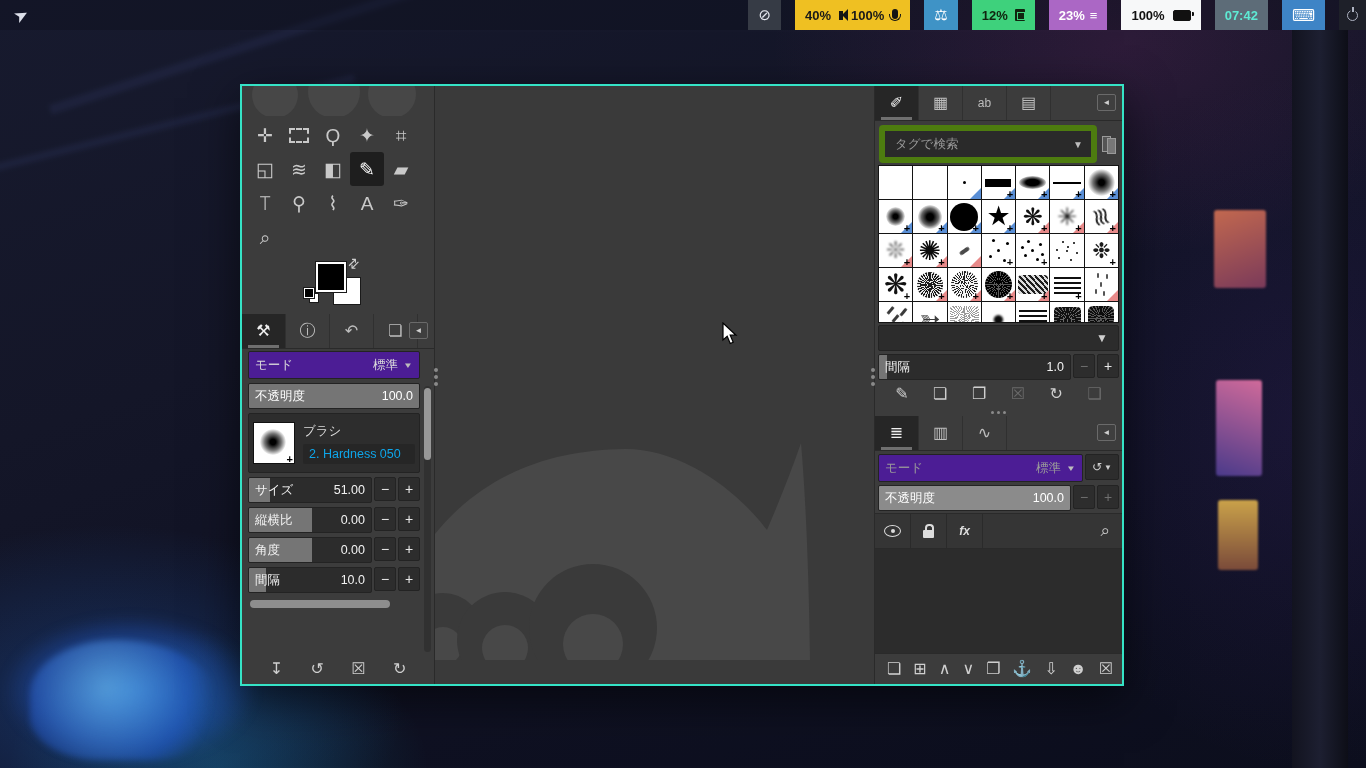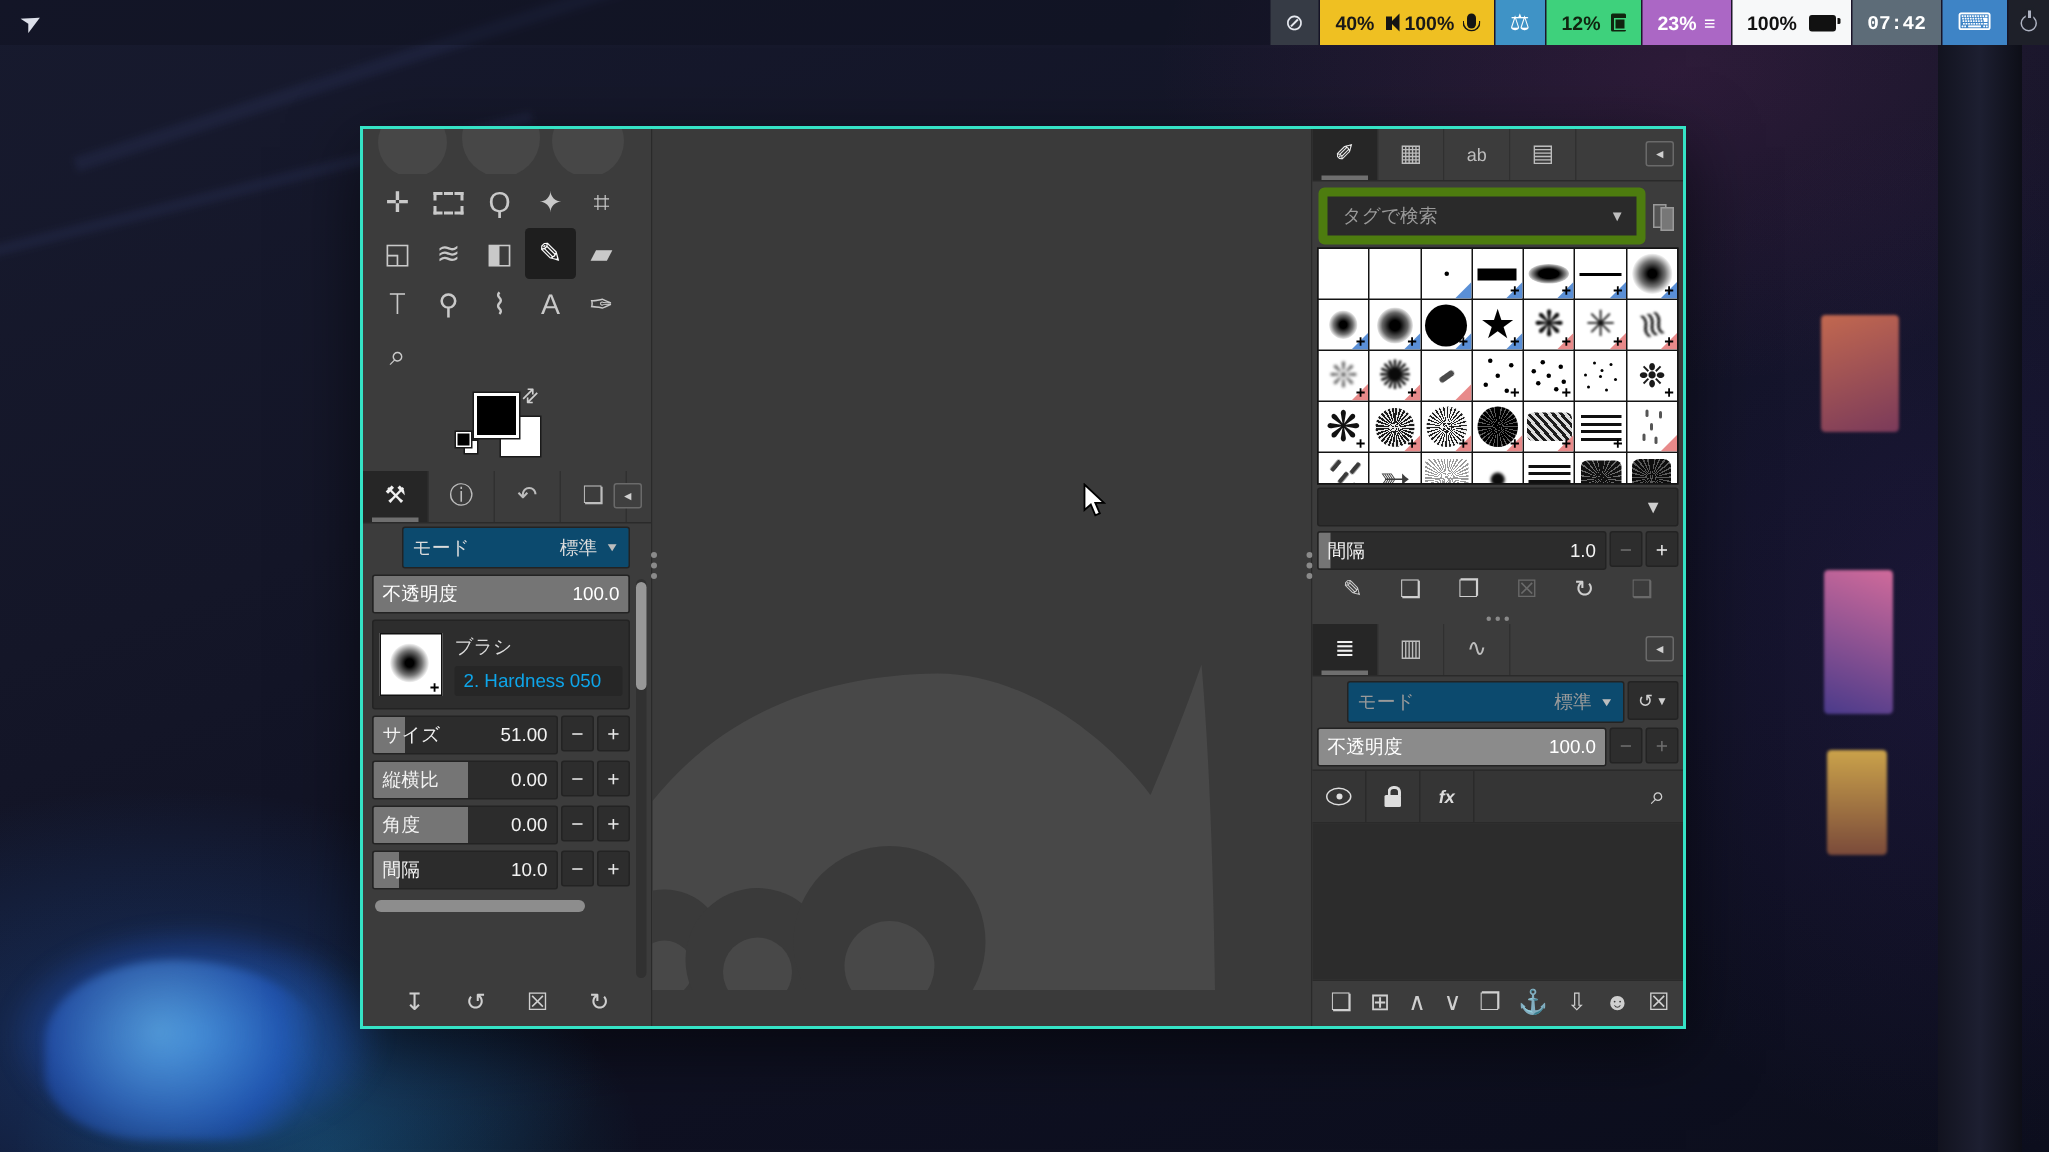--- a/index.html
+++ b/index.html
@@ -19,28 +19,28 @@
     background:radial-gradient(closest-side, rgba(60,160,255,.55), rgba(40,110,255,.25) 55%, transparent 75%);filter:blur(6px);}
   .wp-cat{position:absolute;left:30px;top:640px;width:190px;height:120px;border-radius:50% 60% 40% 40%;
     background:radial-gradient(circle at 40% 40%, rgba(120,200,255,.5), rgba(40,100,230,.35) 60%, transparent 80%);filter:blur(3px);}
   .quote{position:absolute;left:0;right:0;top:738px;text-align:center;font-size:12px;color:#8d95a8;text-shadow:0 1px 2px #000;}
 
   
   .topbar{position:absolute;left:0;top:0;width:1366px;height:30px;display:flex;align-items:stretch;background:rgba(12,14,26,.35);}
   .tb-left{display:flex;align-items:center;padding-left:14px;flex:1;}
   .plane{display:inline-block;color:#dde0ea;font-size:17px;transform:rotate(-28deg);}
   .seg{display:flex;align-items:center;gap:5px;padding:0 10px;font-size:13px;font-weight:bold;white-space:nowrap;}
-  .seg+.seg{margin-left:1px;}
+  .seg+.seg{margin-left:14px;}
   .seg-dark{background:#363b45;color:#e6e9f0;}
   .seg-yellow{background:#efc022;color:#191919;}
   .seg-blue{background:#3f93c6;color:#fff;}
   .seg-green{background:#3ed17c;color:#10240f;}
   .seg-purple{background:#ab67c5;color:#fff;}
   .seg-white{background:#f7f8f9;color:#111;}
-  .seg-gray{background:#5d6c78;color:#ffffff;font-family:Liberation Mono, monospace;}
+  .seg-gray{background:#5d6c78;color:#5eead4;}
   .seg-kbd{background:#3e84c6;color:#fff;}
   .seg-power{background:#1e2029;color:#aeb3c2;padding:0 8px;}
   .icon-spk{position:relative;display:inline-block;width:4px;height:9px;background:#141414;margin:0 3px;}
   .icon-spk::before{content:"";position:absolute;left:3px;top:-2px;border-top:6px solid transparent;border-bottom:6px solid transparent;border-right:6px solid #141414;}
   .icon-mic{position:relative;display:inline-block;width:6px;height:10px;background:#141414;border-radius:3px;margin:0 2px 2px 3px;}
   .icon-mic::after{content:"";position:absolute;left:-3px;top:5px;width:10px;height:6px;border:1.5px solid #141414;border-top:none;border-radius:0 0 7px 7px;}
   .icon-net{position:relative;display:inline-block;width:13px;height:8px;background:#fff;border-radius:7px 7px 0 0;margin:0 2px 3px 3px;}
   .icon-net::after{content:"";position:absolute;left:-2px;bottom:-3px;width:17px;height:2.5px;background:#fff;border-radius:1px;}
   .icon-chip{position:relative;display:inline-block;width:10px;height:12px;background:#10240f;border-radius:1px;margin-left:2px;}
   .icon-chip::after{content:"";position:absolute;left:2px;top:3px;width:6px;height:6px;border:1px solid #3ed17c;}
@@ -78,21 +78,21 @@
   .dock-tabs{display:flex;align-items:stretch;height:34px;border-bottom:1px solid #2a2a2a;flex:none;position:relative;}
   .dock-tab{width:44px;display:flex;align-items:center;justify-content:center;background:#3c3c3c;border:none;border-right:1px solid #303030;position:relative;}
   .dock-tab span{font-size:16px;color:#bdbdbd;line-height:1;}
   .dock-tab.active{background:#262626;}
   .dock-tab.active::after{content:"";position:absolute;left:6px;right:6px;bottom:0;height:3px;background:#6f6f6f;}
   .dock-tab.active span{color:#f0f0f0;}
   .dock-menu-btn{position:absolute;right:6px;top:8px;width:17px;height:15px;border:1px solid #6a6a6a;border-radius:2px;
     display:flex;align-items:center;justify-content:center;font-size:8px;color:#cfcfcf;background:#3f3f3f;}
   .panel-title{height:24px;line-height:24px;padding-left:7px;font-size:13px;font-weight:bold;color:#e8e8e8;flex:none;}
   .opts{padding:2px 14px 0 6px;flex:1;min-height:0;display:flex;flex-direction:column;gap:4px;}
-  .sel-row{height:26px;background:#0c4a6e;border:1px solid #232323;border-radius:2px;display:flex;align-items:center;padding:0 6px;flex:none;margin-left:20px;}
+  .sel-row{height:26px;background:#4c1d95;border:1px solid #232323;border-radius:2px;display:flex;align-items:center;padding:0 6px;flex:none;}
   .sel-row .lbl{font-size:12.5px;color:#dcdcdc;flex:1;}
   .sel-row .val{font-size:12.5px;color:#dcdcdc;margin-right:5px;}
   .sel-row .chev{font-size:10px;color:#bdbdbd;transform:scaleY(.8);}
   .slider{position:relative;height:24px;background:#2c2c2c;border:1px solid #232323;border-radius:2px;display:flex;align-items:center;flex:none;overflow:hidden;}
   .slider .fill{position:absolute;left:0;top:0;bottom:0;background:#757575;}
   .slider .lbl{position:relative;font-size:12.5px;color:#f2f2f2;padding-left:6px;flex:1;z-index:1;}
   .slider .val{position:relative;font-size:12.5px;color:#f2f2f2;padding-right:6px;z-index:1;}
   .srow{display:flex;gap:2px;flex:none;}
   .srow .slider{flex:1;}
   .spin{width:22px;height:24px;box-sizing:border-box;background:#2d2d2d;border:1px solid #232323;border-radius:2px;

